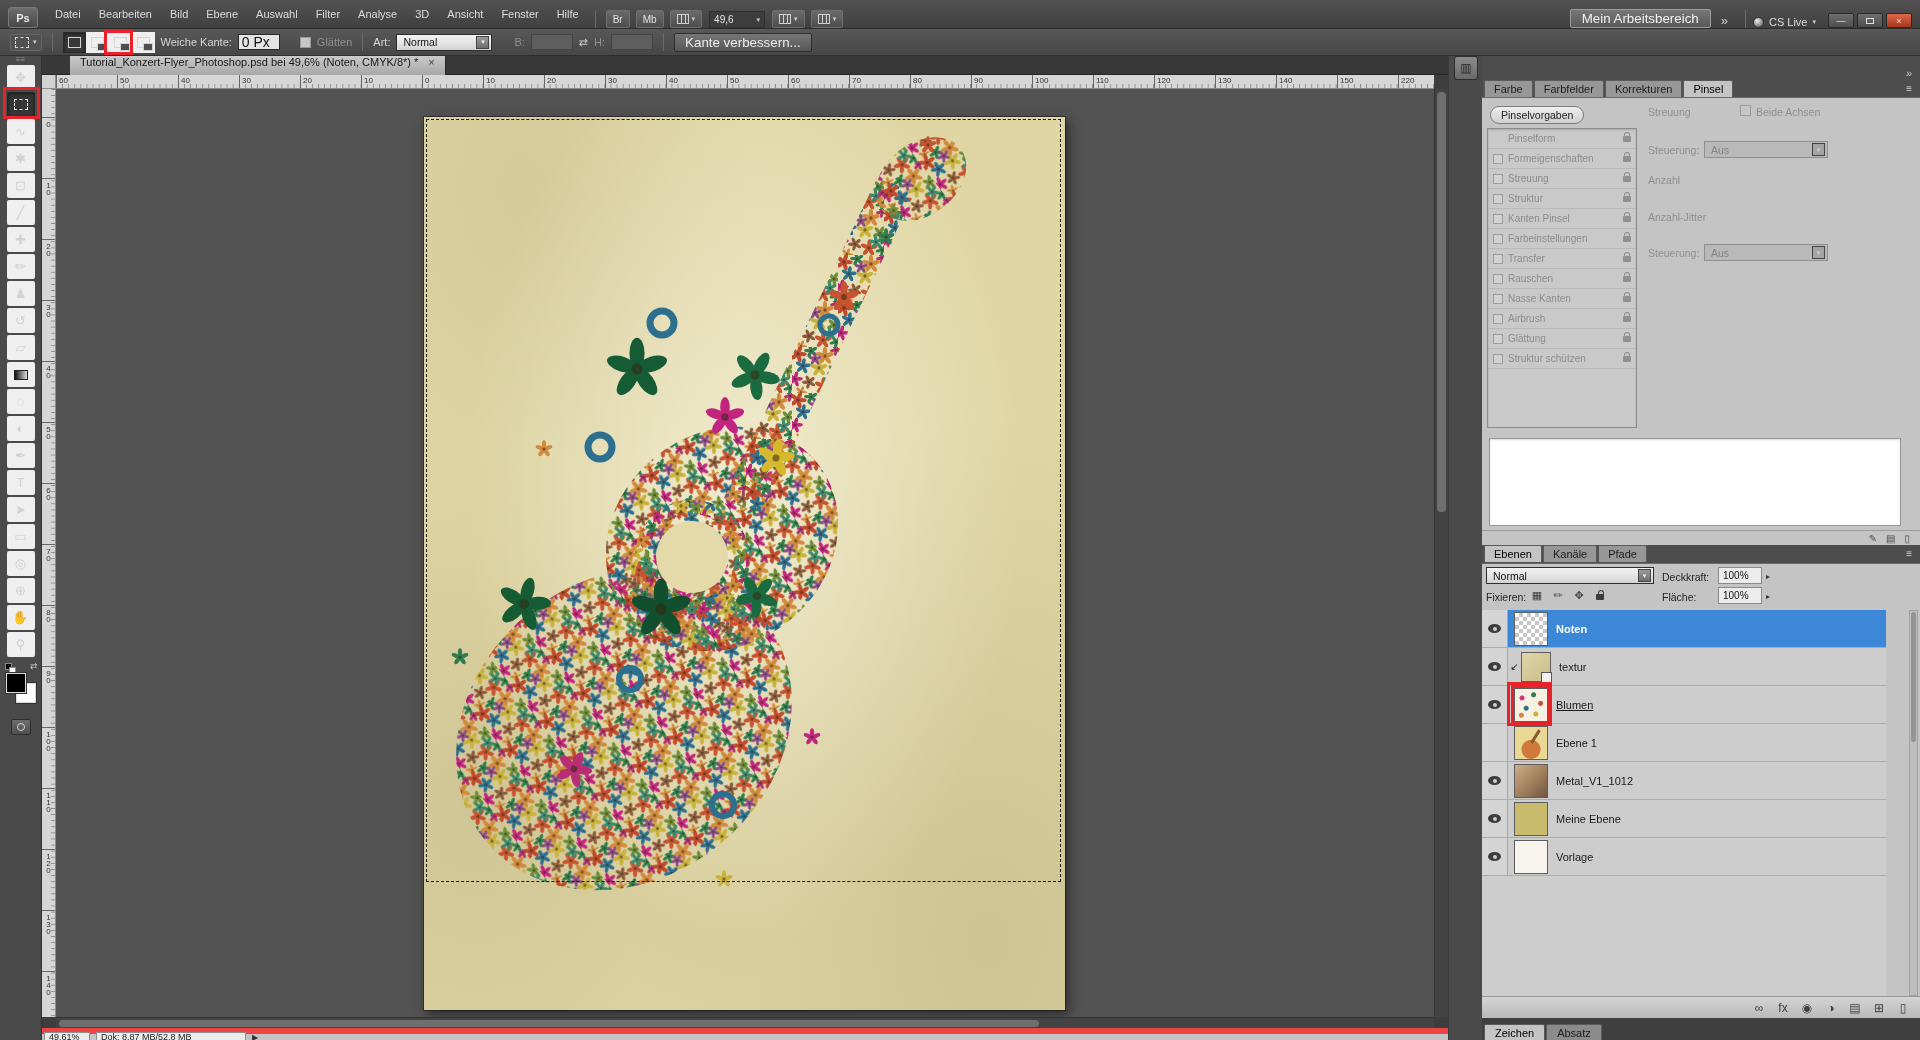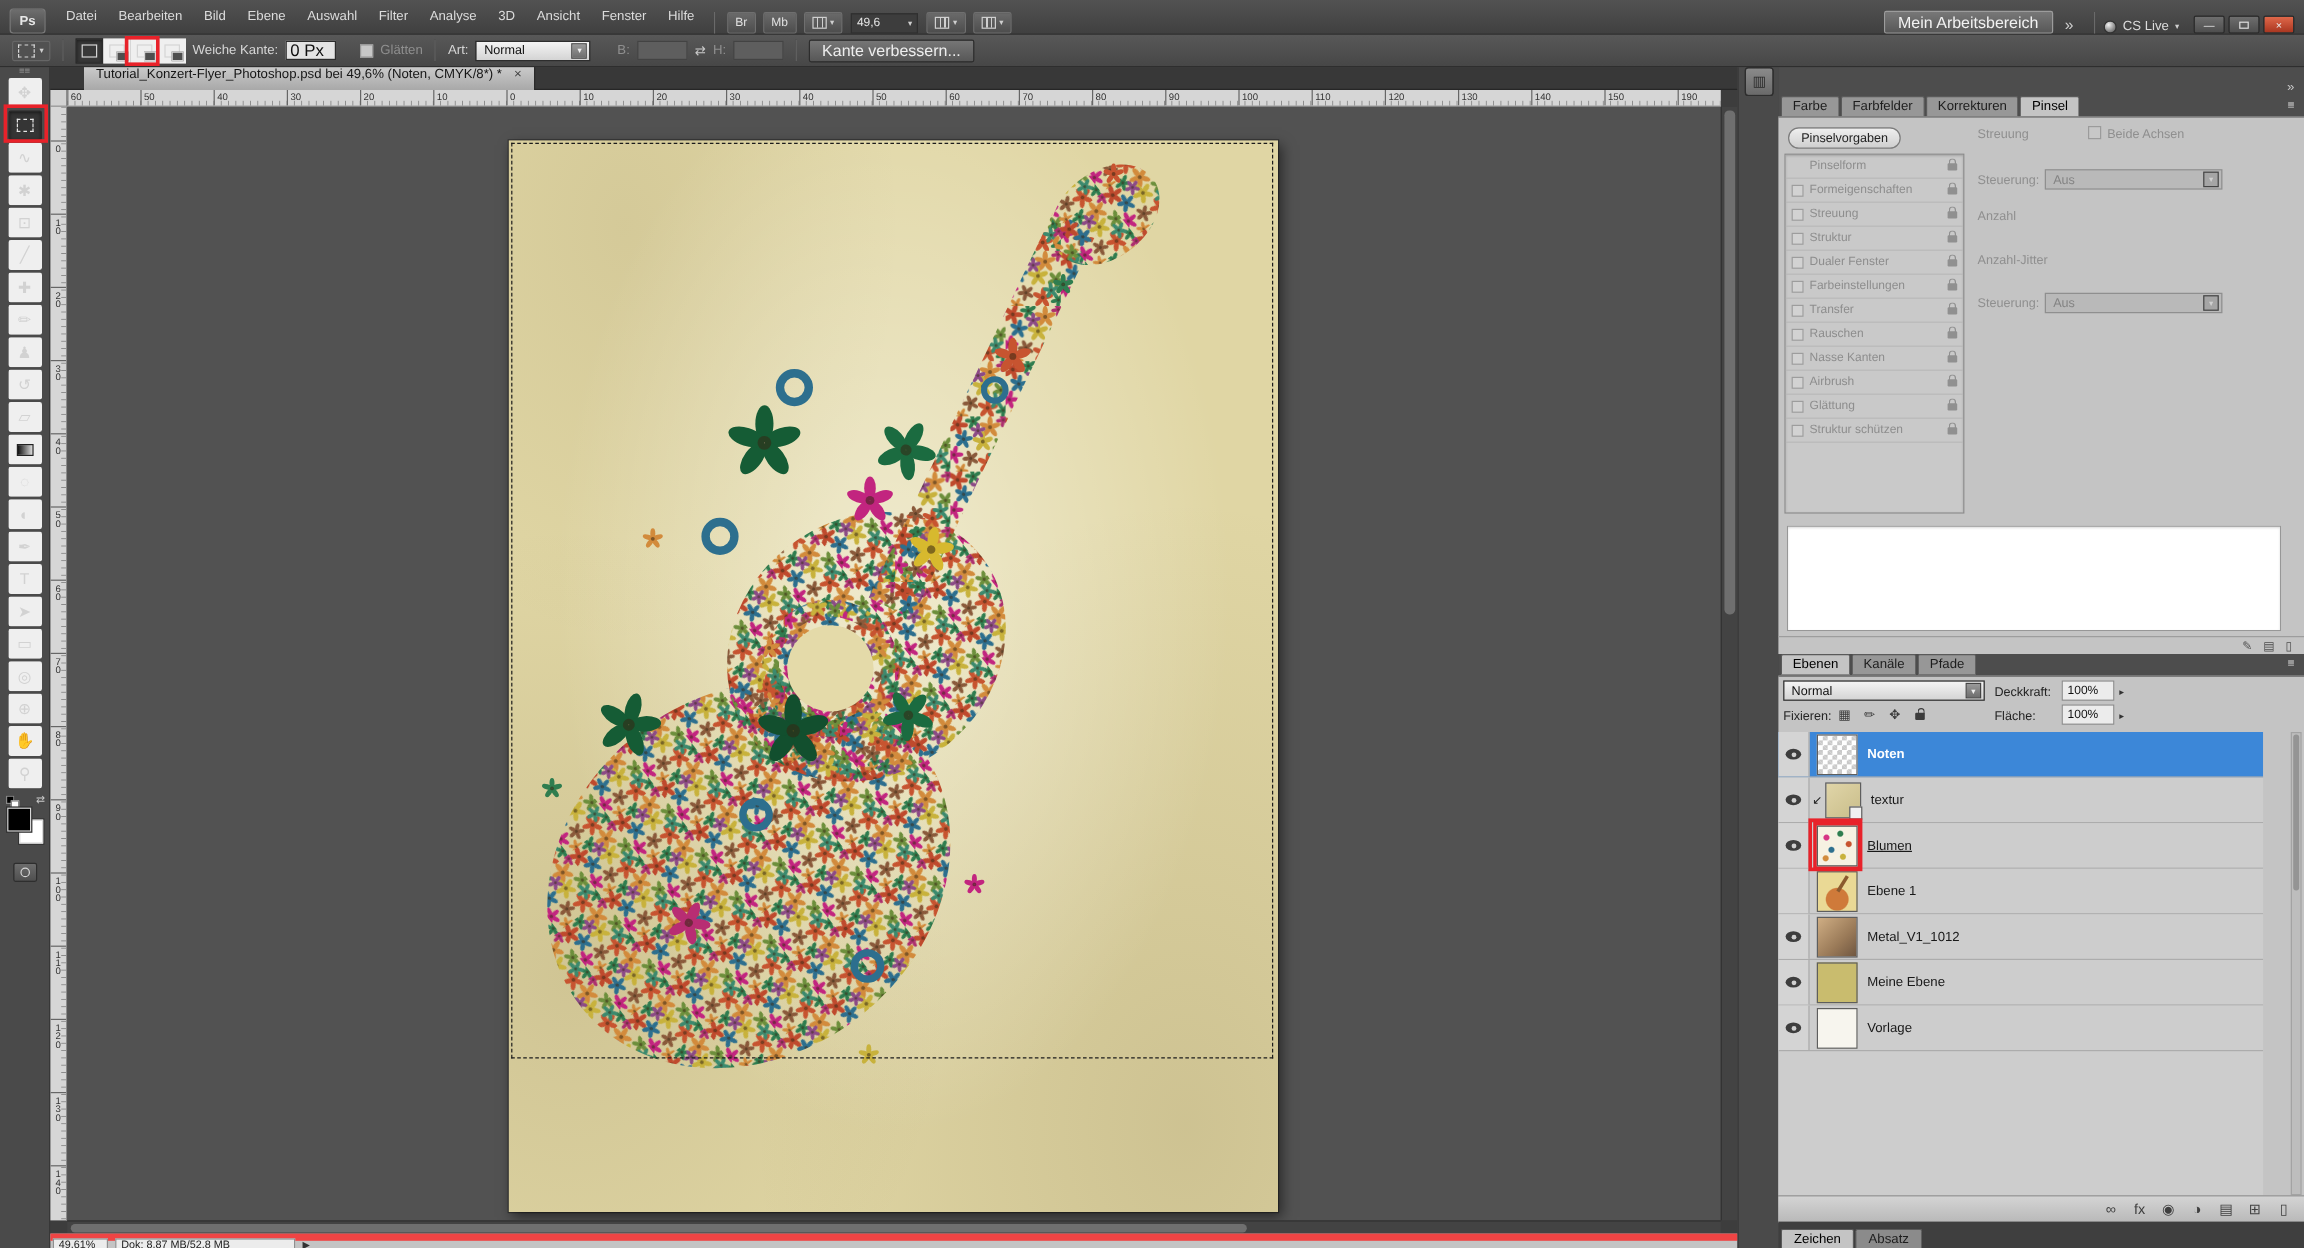--- a/index.html
+++ b/index.html
@@ -161,21 +161,21 @@
     background:#c9c9c9; border:1px solid #8b8b8b; box-shadow:inset 0 1px 2px rgba(0,0,0,.18); overflow:hidden; }
   .b-row { height:20px; display:flex; align-items:center; padding:0 5px; border-bottom:1px solid #b9b9b9;
     color:#8d8d8d; font-size:10px; }
   .b-row .cb { width:10px; height:10px; margin-right:5px; background:#d2d2d2; border-color:#9d9d9d; }
   .b-row.nocb .cb { visibility:hidden; }
   .lock { position:relative; display:inline-block; width:8px; height:6px; background:#909090; border-radius:1px; margin-left:auto; }
   .lock::before { content:""; position:absolute; left:1px; top:-4px; width:4px; height:4px;
     border:1.5px solid #909090; border-bottom:none; border-radius:3px 3px 0 0; }
   .b-right-label { position:absolute; color:#8f8f8f; font-size:10.5px; }
   .b-cb { position:absolute; }
-  .b-dd { position:absolute; width:148px; }
+  .b-dd { position:absolute; width:124px; }
   .brush-preview { position:absolute; left:7px; top:340px; width:412px; height:88px; background:#fff;
     border:1px solid #979797; box-shadow:inset 0 1px 2px rgba(0,0,0,.15); }
   .brush-minibar { position:absolute; left:0; top:432px; width:438px; height:16px; border-top:1px solid #9d9d9d;
     display:flex; align-items:center; justify-content:flex-end; gap:9px; padding-right:10px; color:#4e4e4e; font-size:10px; }
   .layers-tabs { top:489px; }
   .layers-content { position:absolute; left:0; top:507px; width:438px; height:455px; background:#c4c4c4;
     border-top:1px solid #6a6a6a; color:#1c1c1c; }
   .blend-row { position:absolute; left:0; top:3px; width:438px; height:20px; }
   .blend-dd { position:absolute; left:4px; top:0; width:168px; }
   .small-label { position:absolute; font-size:10.5px; color:#242424; }
@@ -513,21 +513,21 @@
         <div class="hr-cell">
           <span>130</span>
         </div>
         <div class="hr-cell">
           <span>140</span>
         </div>
         <div class="hr-cell">
           <span>150</span>
         </div>
         <div class="hr-cell">
-          <span>190</span>
+          <span>220</span>
         </div>
     </div>
     <div class="vruler">
       <div class="vr-cell">
           <span>0</span>
         </div>
         <div class="vr-cell">
           <span>10</span>
         </div>
         <div class="vr-cell">
@@ -695,21 +695,21 @@
           </div>
 
           <div class="b-row">
             <span class="cb"></span>
             <span>Struktur</span>
             <span class="lock"></span>
           </div>
 
           <div class="b-row">
             <span class="cb"></span>
-            <span>Dualer Fenster</span>
+            <span>Kanten Pinsel</span>
             <span class="lock"></span>
           </div>
 
           <div class="b-row">
             <span class="cb"></span>
             <span>Farbeinstellungen</span>
             <span class="lock"></span>
           </div>
 
           <div class="b-row">

